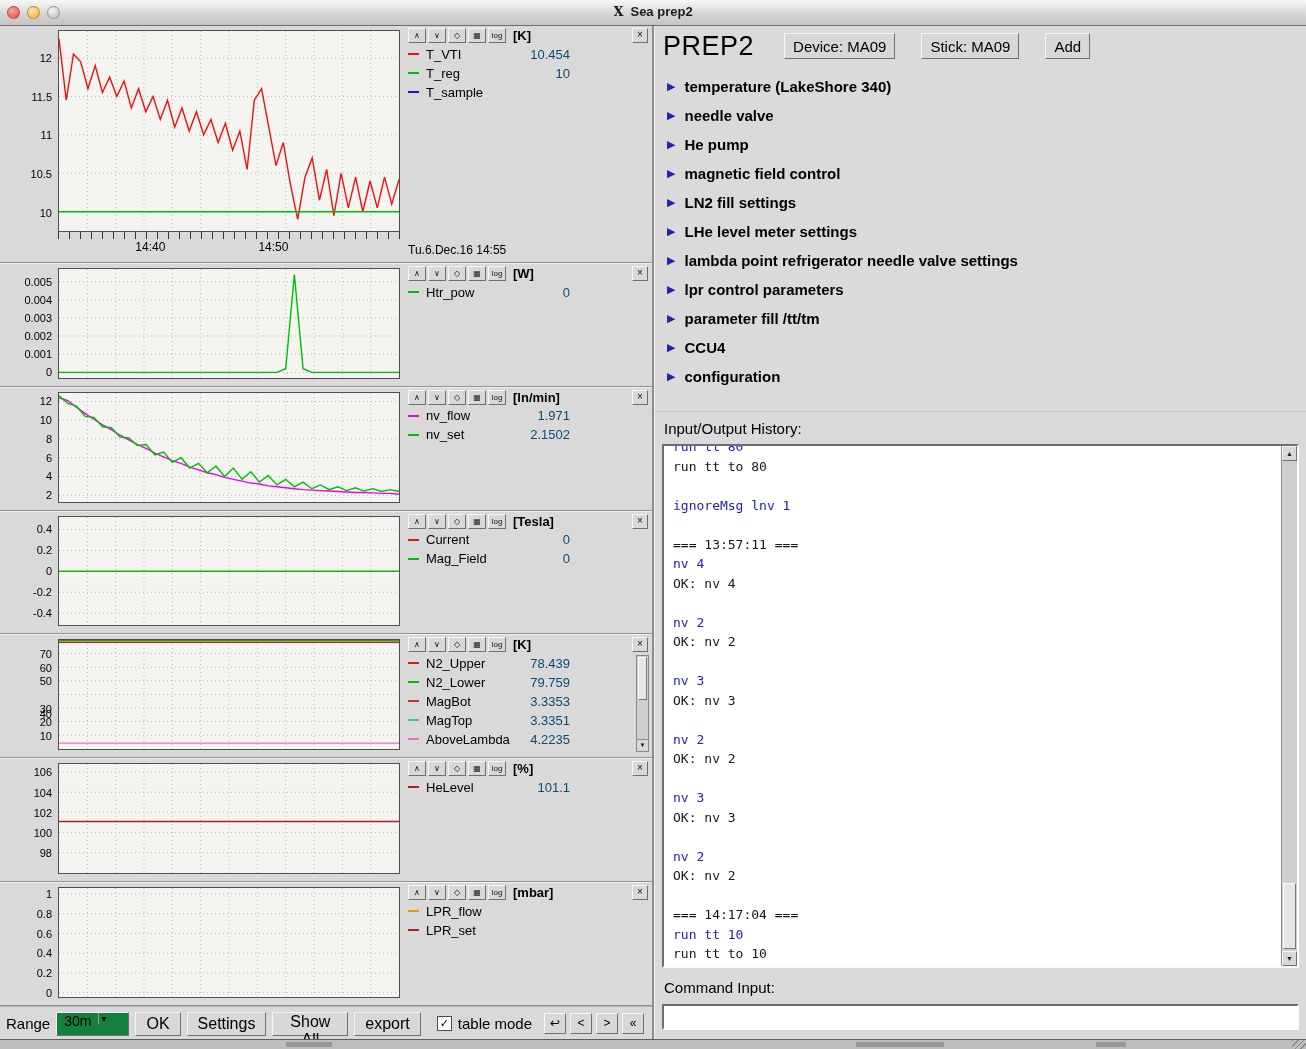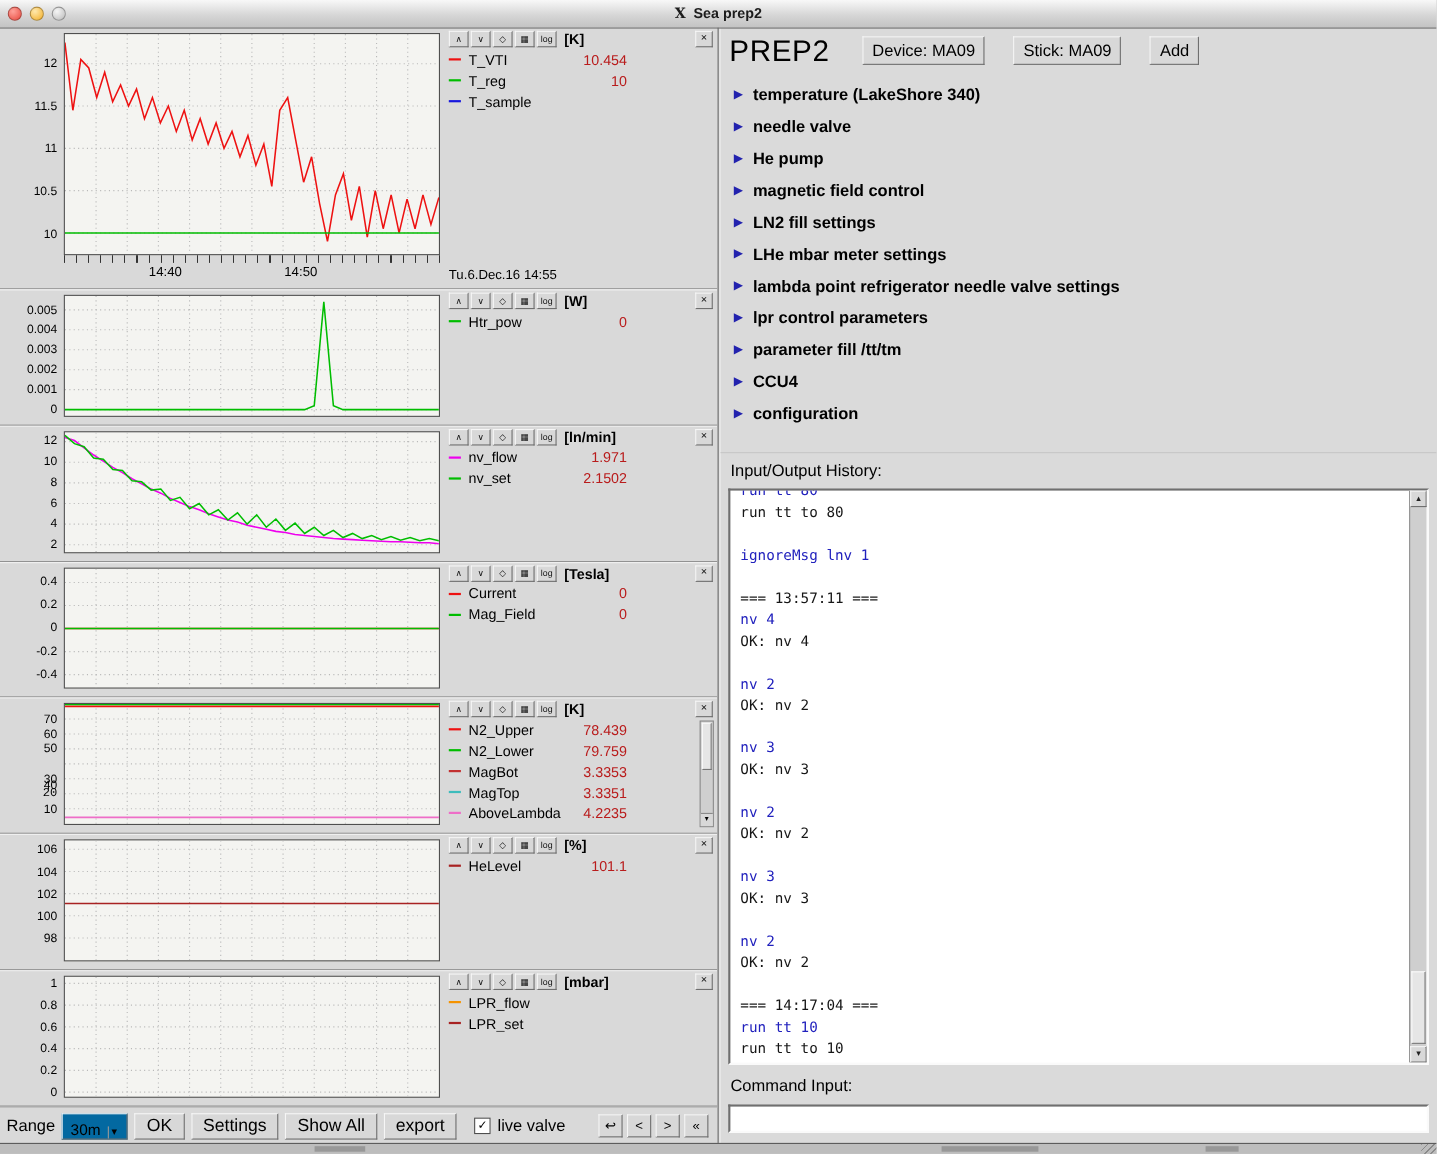--- a/index.html
+++ b/index.html
@@ -39,29 +39,29 @@
   .xlabel{position:absolute;top:8px;transform:translateX(-50%);font-size:12px;color:#000;}
   .legend{flex:1;position:relative;padding:3px 4px 3px 8px;min-width:0;}
   .legend-hdr{display:flex;align-items:center;gap:2px;}
   .lbtn{width:18px;height:15px;flex:none;font-size:8px;line-height:13px;text-align:center;color:#111;
     background:#d8d8d8;border:1px solid;border-color:#f6f6f6 #6f6f6f #6f6f6f #f6f6f6;box-sizing:border-box;cursor:default;overflow:hidden;}
   .unit{font-weight:bold;font-size:13px;margin-left:5px;white-space:nowrap;}
   .closebtn{position:absolute;top:3px;right:4px;width:16px;font-size:10px;line-height:12px;}
   .sline{display:flex;align-items:center;margin-top:3px;height:16px;font-size:13px;}
   .dash{width:11px;height:2px;margin-right:7px;flex:none;}
   .sname{flex:0 0 92px;white-space:nowrap;overflow:hidden;}
-  .sval{width:52px;text-align:right;color:#b91c1c;white-space:nowrap;}
+  .sval{width:52px;text-align:right;color:#0c4a6e;white-space:nowrap;}
   .tstamp{position:absolute;left:8px;bottom:5px;font-size:12px;color:#000;}
   .lscroll{position:absolute;right:3px;top:21px;bottom:5px;width:13px;background:#cfcfcf;border:1px solid #8a8a8a;box-sizing:border-box;}
   .lthumb{position:absolute;top:1px;left:1px;right:1px;height:45%;background:#e6e6e6;border:1px solid;border-color:#fafafa #777 #777 #fafafa;box-sizing:border-box;}
   .lsb-down{position:absolute;bottom:0;left:0;right:0;height:11px;font-size:7px;line-height:10px;text-align:center;background:#d8d8d8;border-top:1px solid #8a8a8a;}
   
   .controls{flex:0 0 33px;display:flex;align-items:center;gap:6px;padding:0 6px;background:#d9d9d9;border-top:1px solid #b5b5b5;}
   .lbl{font-size:15px;color:#000;white-space:nowrap;}
-  .select{display:flex;align-items:flex-end;height:22px;padding:0 7px 0 7px;font-size:14px;background:#0369a1;
+  .select{display:flex;align-items:flex-start;height:22px;padding:0 20px 0 7px;font-size:14px;background:#15803d;
     border:1px solid;border-color:#f6f6f6 #6f6f6f #6f6f6f #f6f6f6;}
   .selarrow{margin-left:7px;border-left:1px solid #9a9a9a;padding:0 2px;font-size:10px;}
   .btn{height:24px;padding:0 10px;font-size:16px;font-family:inherit;color:#000;background:#d8d8d8;
     border:1px solid;border-color:#f6f6f6 #6f6f6f #6f6f6f #f6f6f6;cursor:default;}
   .checkbox{width:13px;height:13px;flex:none;margin-left:10px;background:#fff;border:1px solid #4e4e4e;
     font-size:11px;line-height:12px;text-align:center;box-sizing:content-box;}
   .spacer{flex:1;}
   #navbtns{display:flex;gap:4px;margin-right:2px;}
   .navbtn{width:22px;height:21px;font-size:12px;line-height:19px;text-align:center;background:#d8d8d8;
     border:1px solid;border-color:#f6f6f6 #6f6f6f #6f6f6f #f6f6f6;box-sizing:border-box;}
@@ -349,21 +349,21 @@
           </div>
         </div>
         <div class="chart-row">
           <div class="ycol">
             <div class="yinner">
               <div class="ytick" style="top: 12.5%;">70</div>
               <div class="ytick" style="top: 25%;">60</div>
               <div class="ytick" style="top: 37.5%;">50</div>
               <div class="ytick" style="top: 50%; margin-top: 19px;">40</div>
               <div class="ytick" style="top: 62.5%;">30</div>
-              <div class="ytick" style="top: 75%; font-family: Liberation Mono, monospace;">20</div>
+              <div class="ytick" style="top: 75%;">20</div>
               <div class="ytick" style="top: 87.5%;">10</div>
             </div>
           </div>
           <div class="pcol">
             <div class="plot">
               <svg viewBox="0 0 100 100" preserveAspectRatio="none">
                 <line x1="8.333333333333334" y1="0" x2="8.333333333333334" y2="100" stroke="#b9b9b9" stroke-width="1" vector-effect="non-scaling-stroke" stroke-dasharray="1,3"></line>
                 <line x1="16.666666666666668" y1="0" x2="16.666666666666668" y2="100" stroke="#b9b9b9" stroke-width="1" vector-effect="non-scaling-stroke" stroke-dasharray="1,3"></line>
                 <line x1="25" y1="0" x2="25" y2="100" stroke="#b9b9b9" stroke-width="1" vector-effect="non-scaling-stroke" stroke-dasharray="1,3"></line>
                 <line x1="33.333333333333336" y1="0" x2="33.333333333333336" y2="100" stroke="#b9b9b9" stroke-width="1" vector-effect="non-scaling-stroke" stroke-dasharray="1,3"></line>
@@ -539,21 +539,21 @@
       <span class="lbl">Range</span>
       <div class="select">
         <span>30m</span>
         <span class="selarrow">▾</span>
       </div>
       <button class="btn">OK</button>
       <button class="btn">Settings</button>
       <button class="btn">Show All</button>
       <button class="btn">export</button>
       <span class="checkbox">✓</span>
-      <span class="lbl">live valve</span>
+      <span class="lbl">table mode</span>
       <span class="spacer"></span>
       <div id="navbtns">
           <div class="navbtn">↩</div>
           <div class="navbtn">&lt;</div>
           <div class="navbtn">&gt;</div>
           <div class="navbtn">«</div>
         </div>
     </div>
   </div>
 
@@ -580,21 +580,21 @@
         <div class="titem">
           <span class="tarrow">▶</span>
           <span class="tlabel">magnetic field control</span>
         </div>
         <div class="titem">
           <span class="tarrow">▶</span>
           <span class="tlabel">LN2 fill settings</span>
         </div>
         <div class="titem">
           <span class="tarrow">▶</span>
-          <span class="tlabel">LHe mbar meter settings</span>
+          <span class="tlabel">LHe level meter settings</span>
         </div>
         <div class="titem">
           <span class="tarrow">▶</span>
           <span class="tlabel">lambda point refrigerator needle valve settings</span>
         </div>
         <div class="titem">
           <span class="tarrow">▶</span>
           <span class="tlabel">lpr control parameters</span>
         </div>
         <div class="titem">

